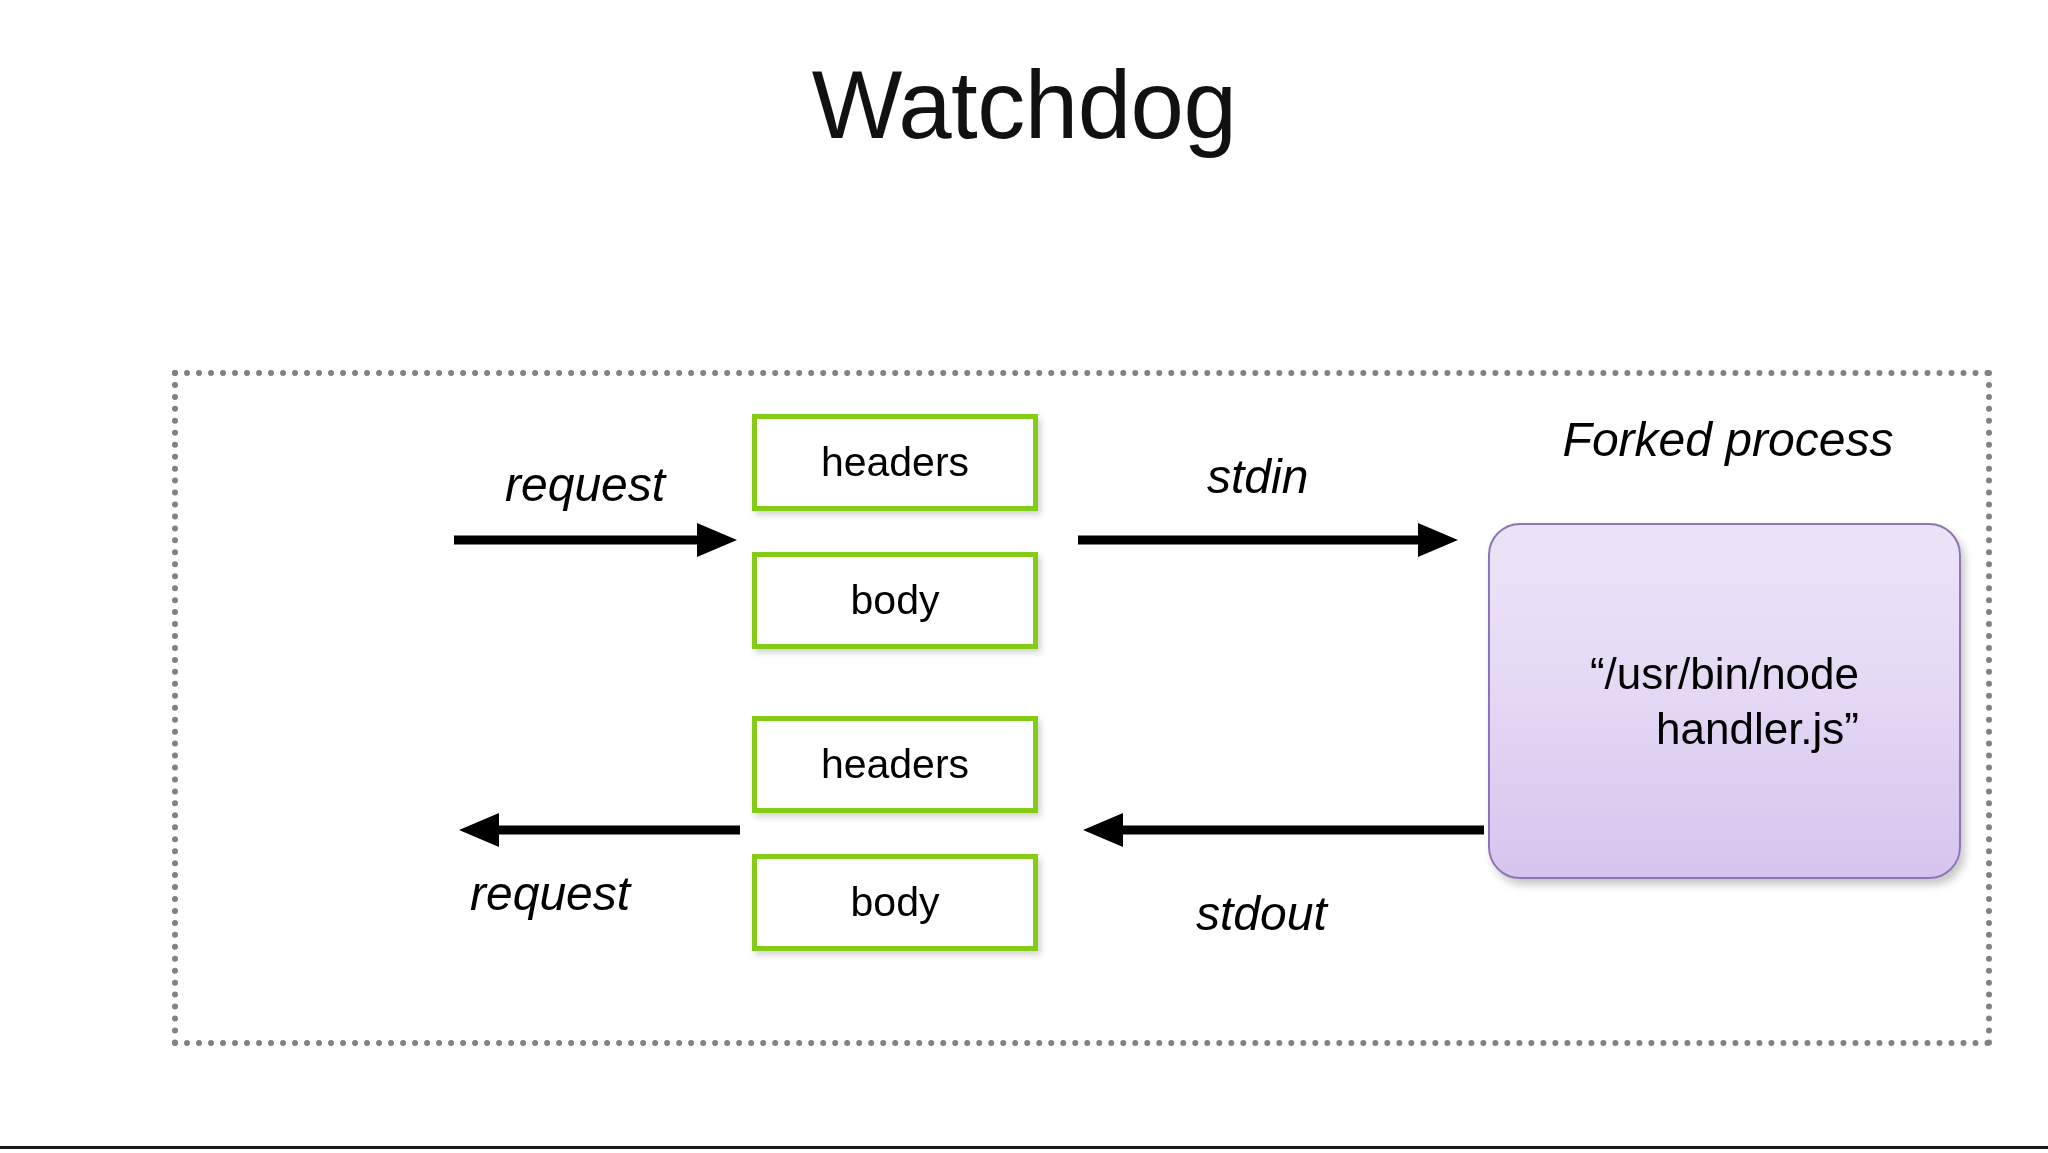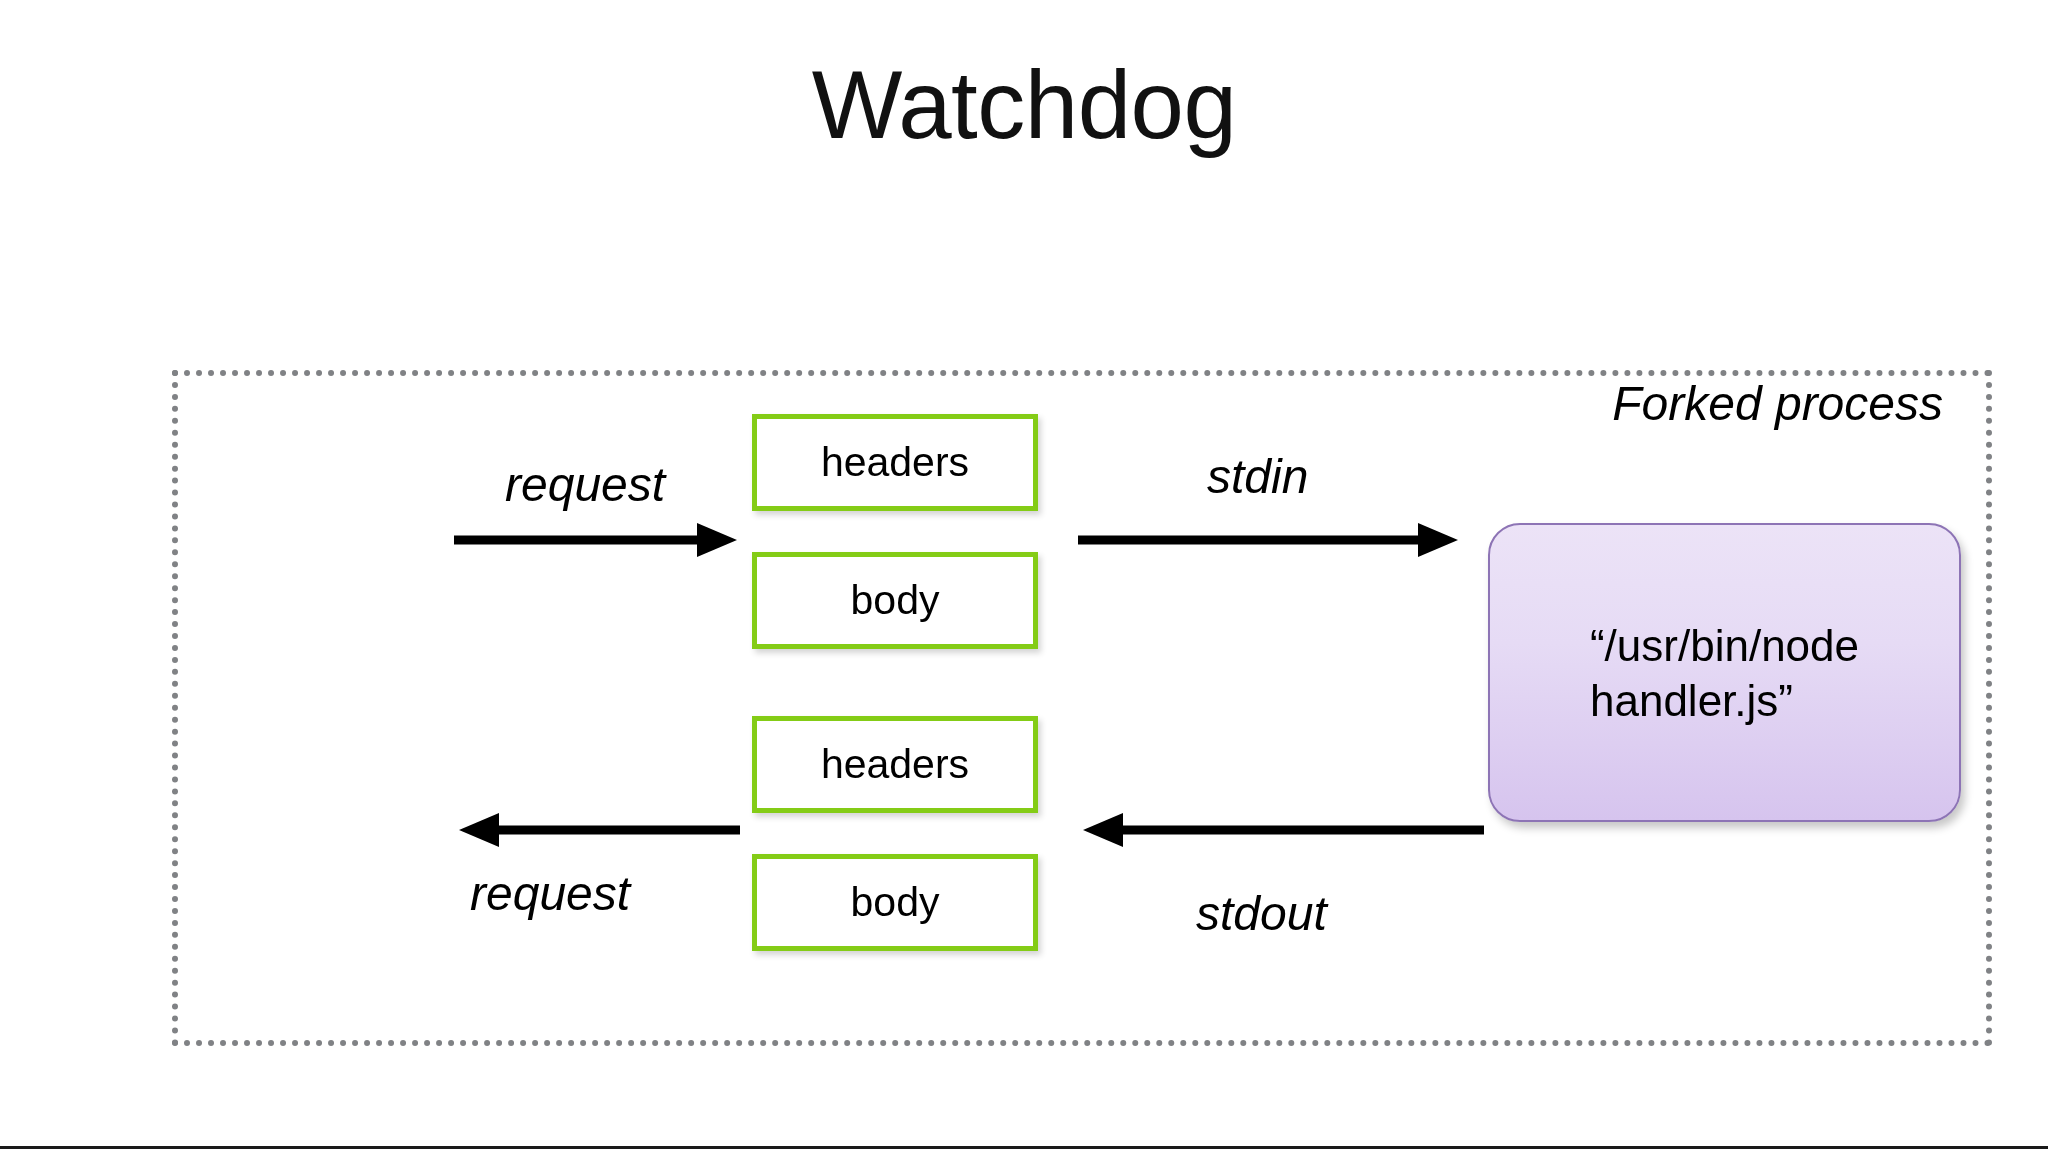--- a/index.html
+++ b/index.html
@@ -95,45 +95,45 @@
   #req-body    { left: 752px; top: 552px; }
   #res-headers { left: 752px; top: 716px; }
   #res-body    { left: 752px; top: 854px; }
 
   
   #forked-node {
     position: absolute;
     left: 1488px;
     top: 523px;
     width: 473px;
-    height: 299px;
+    height: 356px;
     border-radius: 32px;
     border: 2px solid #8d74b5;
     box-sizing: border-box;
     background: linear-gradient(to bottom, #ece3f7 0%, #e6dbf5 40%, #d6c4ee 100%);
     box-shadow: 4px 6px 8px rgba(0,0,0,0.22);
     display: flex;
     align-items: center;
     justify-content: center;
-    text-align: left;
+    text-align: right;
   }
   #forked-node-label {
     font-size: 44px;
     line-height: 1.25;
     color: #000000;
     padding: 0 26px;
     white-space: pre-line;
     font-family: "Liberation Sans", sans-serif;
   }
   #forked-node-caption {
     position: absolute;
     left: 1513px;
-    top: 376px;
+    top: 412px;
     width: 430px;
-    text-align: right;
+    text-align: center;
     font-style: italic;
     font-size: 48px;
     color: #000000;
     font-family: "Liberation Sans", sans-serif;
   }
 
   
   .arrow { position: absolute; }
   .arrow svg { display: block; }
 

